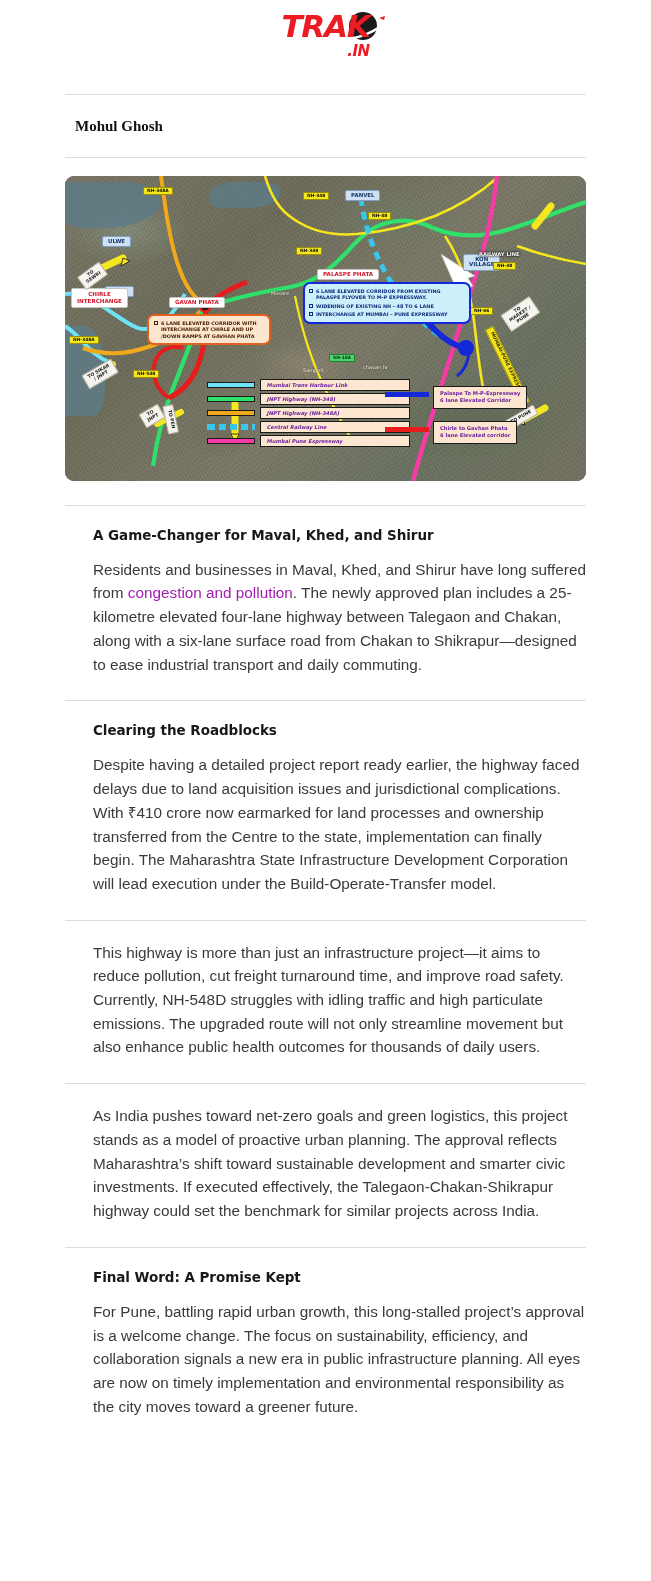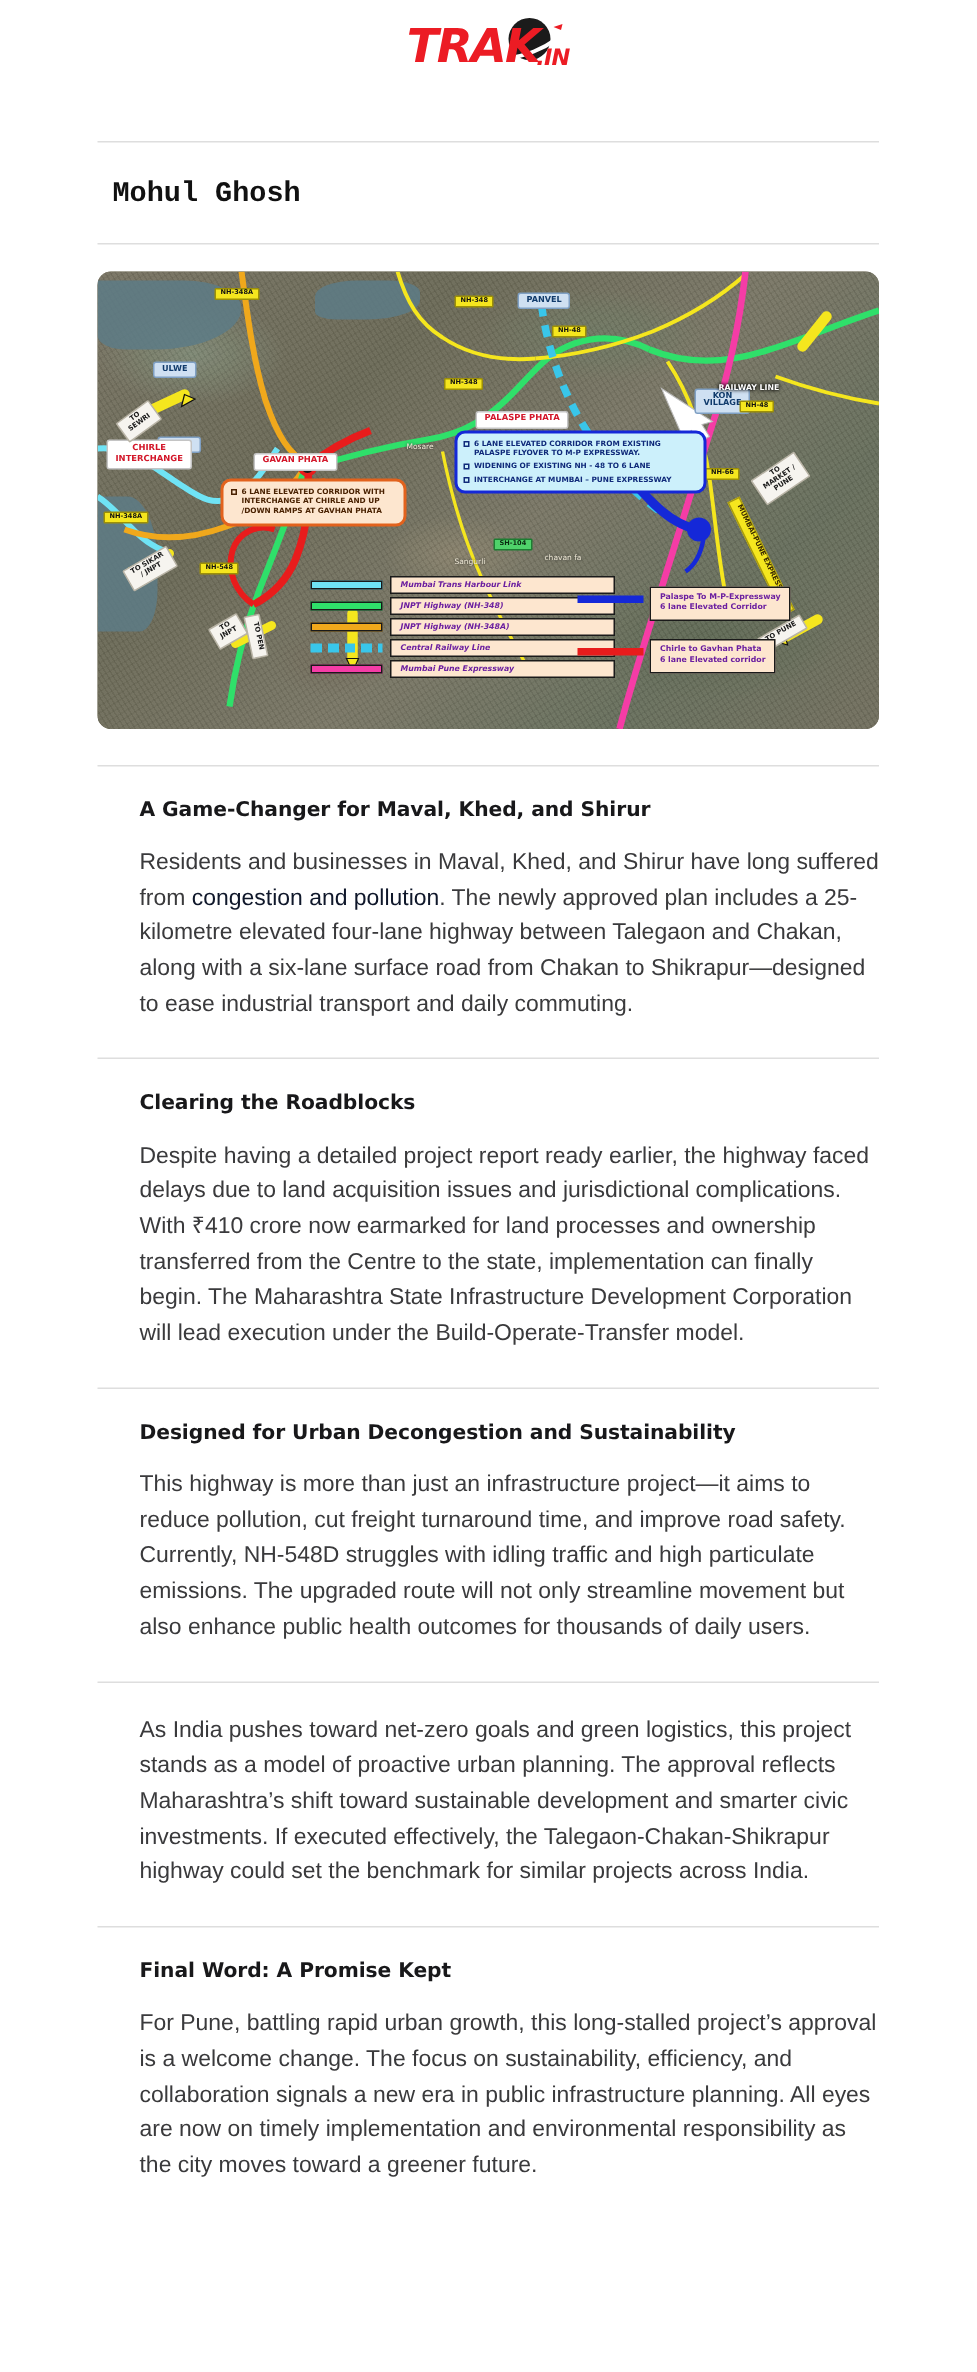--- a/index.html
+++ b/index.html
@@ -18,22 +18,22 @@
   
   .logo-bar {
     height: 62px;
     display: flex;
     align-items: center;
     justify-content: center;
   }
   .logo {
     position: relative;
     display: inline-flex;
-    align-items: center;
     height: 40px;
+    flex-direction: column;
   }
   .logo-text {
     font-family: "DejaVu Sans", sans-serif;
     font-weight: 900;
     font-style: italic;
     font-size: 31px;
     letter-spacing: -1.2px;
     color: #ec1c24;
     line-height: 1;
     position: relative;
@@ -82,22 +82,22 @@
     color: #18181a;
     letter-spacing: -0.1px;
   }
 
   .rule { height: 1px; background: #dedede; width: 100%; }
   .rule.t1 { margin-top: 32px; }
 
   
   .byline { padding: 22px 0 20px 10px; }
   .byline .author {
-    font-family: Liberation Mono, monospace;
-    font-size: 19px;
+    font-family: Liberation Serif, serif;
+    font-size: 15px;
     font-weight: bold;
     color: #111;
     line-height: 1.3;
   }
   .byline .date {
     font-size: 14px;
     color: #444;
     margin-top: 4px;
     line-height: 1.4;
   }
@@ -299,21 +299,21 @@
     line-height: 1.35;
     letter-spacing: -0.05px;
   }
   section.sec p {
     margin: 0;
     font-size: 15.3px;
     line-height: 1.55;
     color: #3a3a3c;
   }
   section.sec p a {
-    color: #0f172a;
+    color: #a21caf;
     text-decoration: none;
   }
 </style>
 </head>
 <body>
 
 <div class="page">
 
   <div class="logo-bar">
     <a class="logo">
@@ -507,21 +507,20 @@
   </section>
 
   <div class="rule sec"></div>
   <section class="sec">
     <h2>Clearing the Roadblocks</h2>
     <p>Despite having a detailed project report ready earlier, the highway faced delays due to land acquisition issues and jurisdictional complications. With ₹410 crore now earmarked for land processes and ownership transferred from the Centre to the state, implementation can finally begin. The Maharashtra State Infrastructure Development Corporation will lead execution under the Build-Operate-Transfer model.</p>
   </section>
 
   <div class="rule sec"></div>
   <section class="sec">
-    <h2>Designed for Urban Decongestion and Sustainability</h2>
     <p>This highway is more than just an infrastructure project—it aims to reduce pollution, cut freight turnaround time, and improve road safety. Currently, NH-548D struggles with idling traffic and high particulate emissions. The upgraded route will not only streamline movement but also enhance public health outcomes for thousands of daily users.</p>
   </section>
 
   <div class="rule sec"></div>
   <section class="sec">
     <p>As India pushes toward net-zero goals and green logistics, this project stands as a model of proactive urban planning. The approval reflects Maharashtra’s shift toward sustainable development and smarter civic investments. If executed effectively, the Talegaon-Chakan-Shikrapur highway could set the benchmark for similar projects across India.</p>
   </section>
 
   <div class="rule sec"></div>
   <section class="sec">

